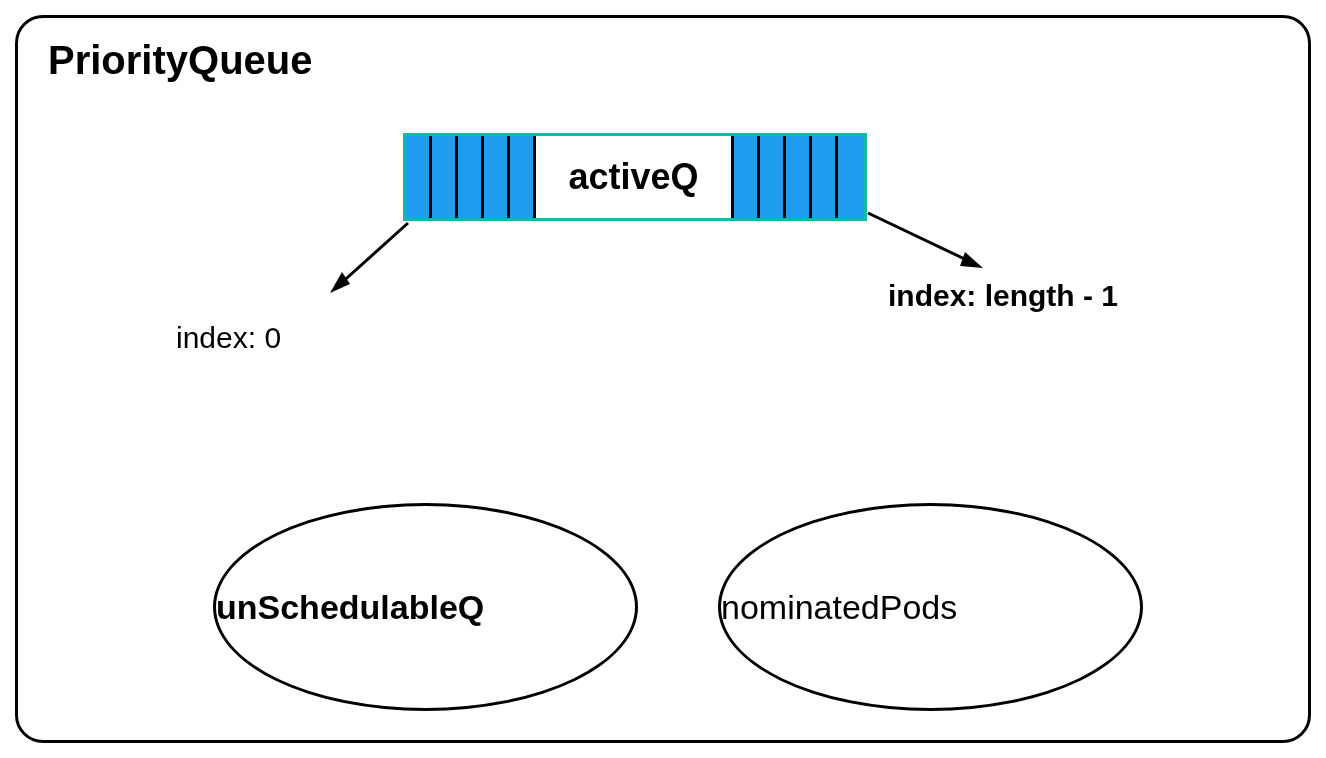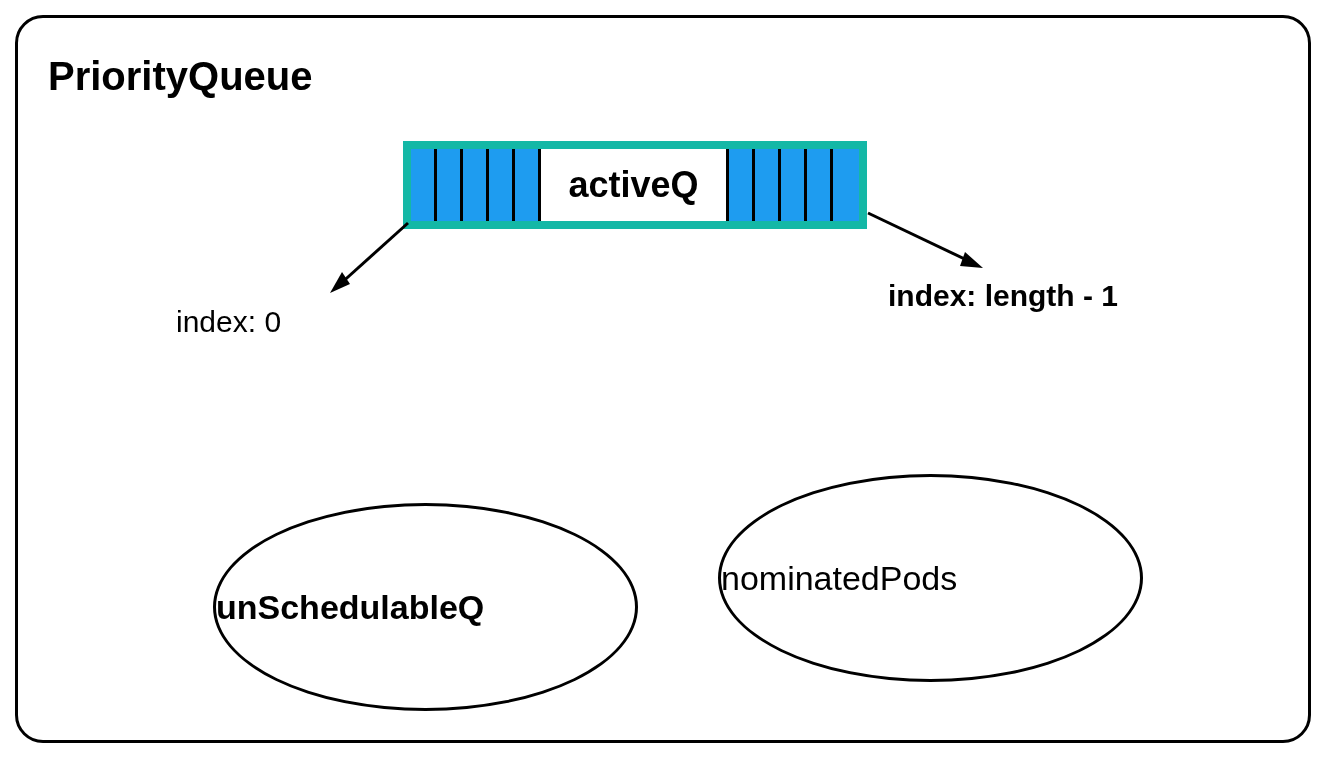--- a/index.html
+++ b/index.html
@@ -19,36 +19,35 @@
       left: 15px;
       top: 15px;
       width: 1296px;
       height: 728px;
       border: 3px solid black;
       border-radius: 28px;
     }
     .title {
       position: absolute;
       left: 30px;
-      top: 36px;
+      top: 20px;
       font-size: 40px;
       font-weight: bold;
       text-align: center;
     }
     .active-queue-box {
       position: absolute;
       left: 385px;
       top: 115px;
       width: 464px;
       height: 88px;
-      border: 8px solid #14b8a6;
+      border: 3px solid #14b8a6;
       background: white;
       display: flex;
       align-items: stretch;
-      margin-top: 8px;
     }
     .queue-cell {
       border-right: 3px solid black;
       background: #1e9cf0;
       flex: 0 0 26px;
     }
     .queue-cell.last {
       border-right: none;
     }
     .queue-center {
@@ -69,21 +68,21 @@
     }
     .arrow-right {
       position: absolute;
       left: 845px;
       top: 190px;
       pointer-events: none;
     }
     .left-label {
       position: absolute;
       left: 158px;
-      top: 284px;
+      top: 300px;
       font-size: 30px;
       text-align: center;
       line-height: 1.35;
     }
     .right-label {
       position: absolute;
       left: 870px;
       top: 258px;
       font-size: 30px;
       text-align: left;
@@ -100,21 +99,21 @@
       background: white;
     }
     .ellipse.left {
       left: 195px;
       top: 485px;
       width: 425px;
       height: 208px;
     }
     .ellipse.right {
       left: 700px;
-      top: 456px;
+      top: 485px;
       width: 425px;
       height: 208px;
     }
     .ellipse-label {
       font-size: 34px;
     }
     .ellipse-label.bold {
       font-weight: bold;
     }
   </style>

